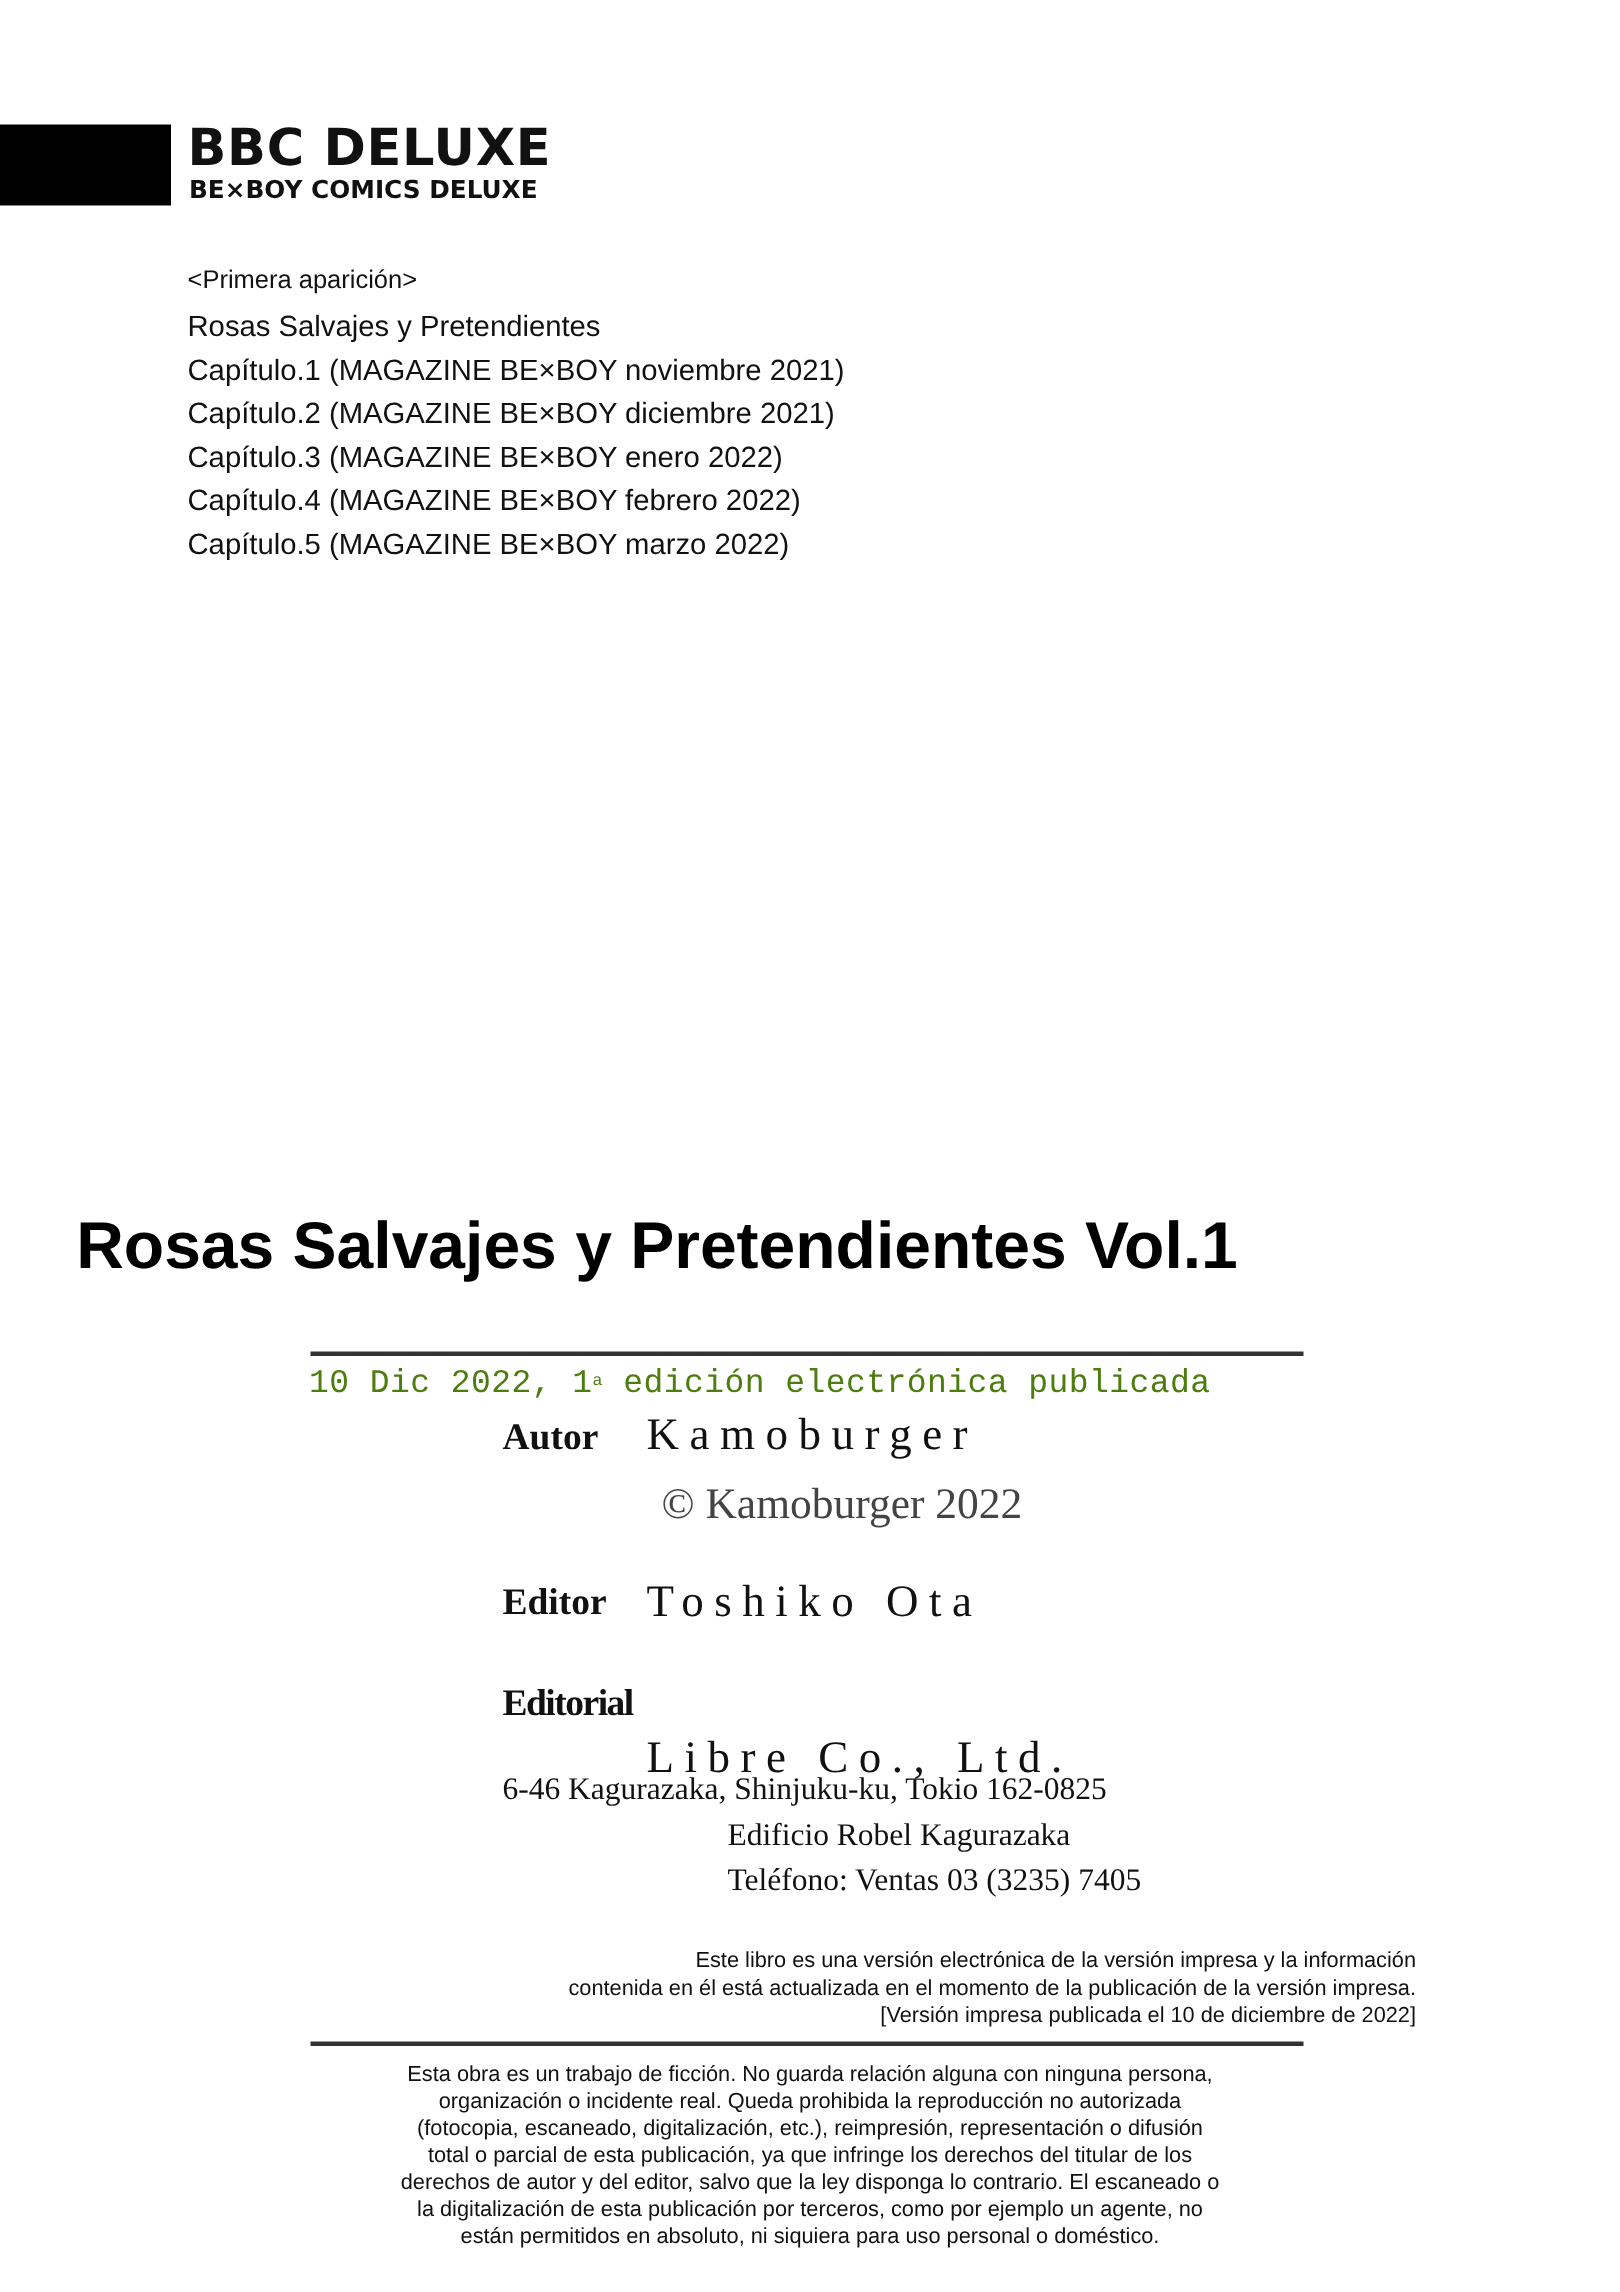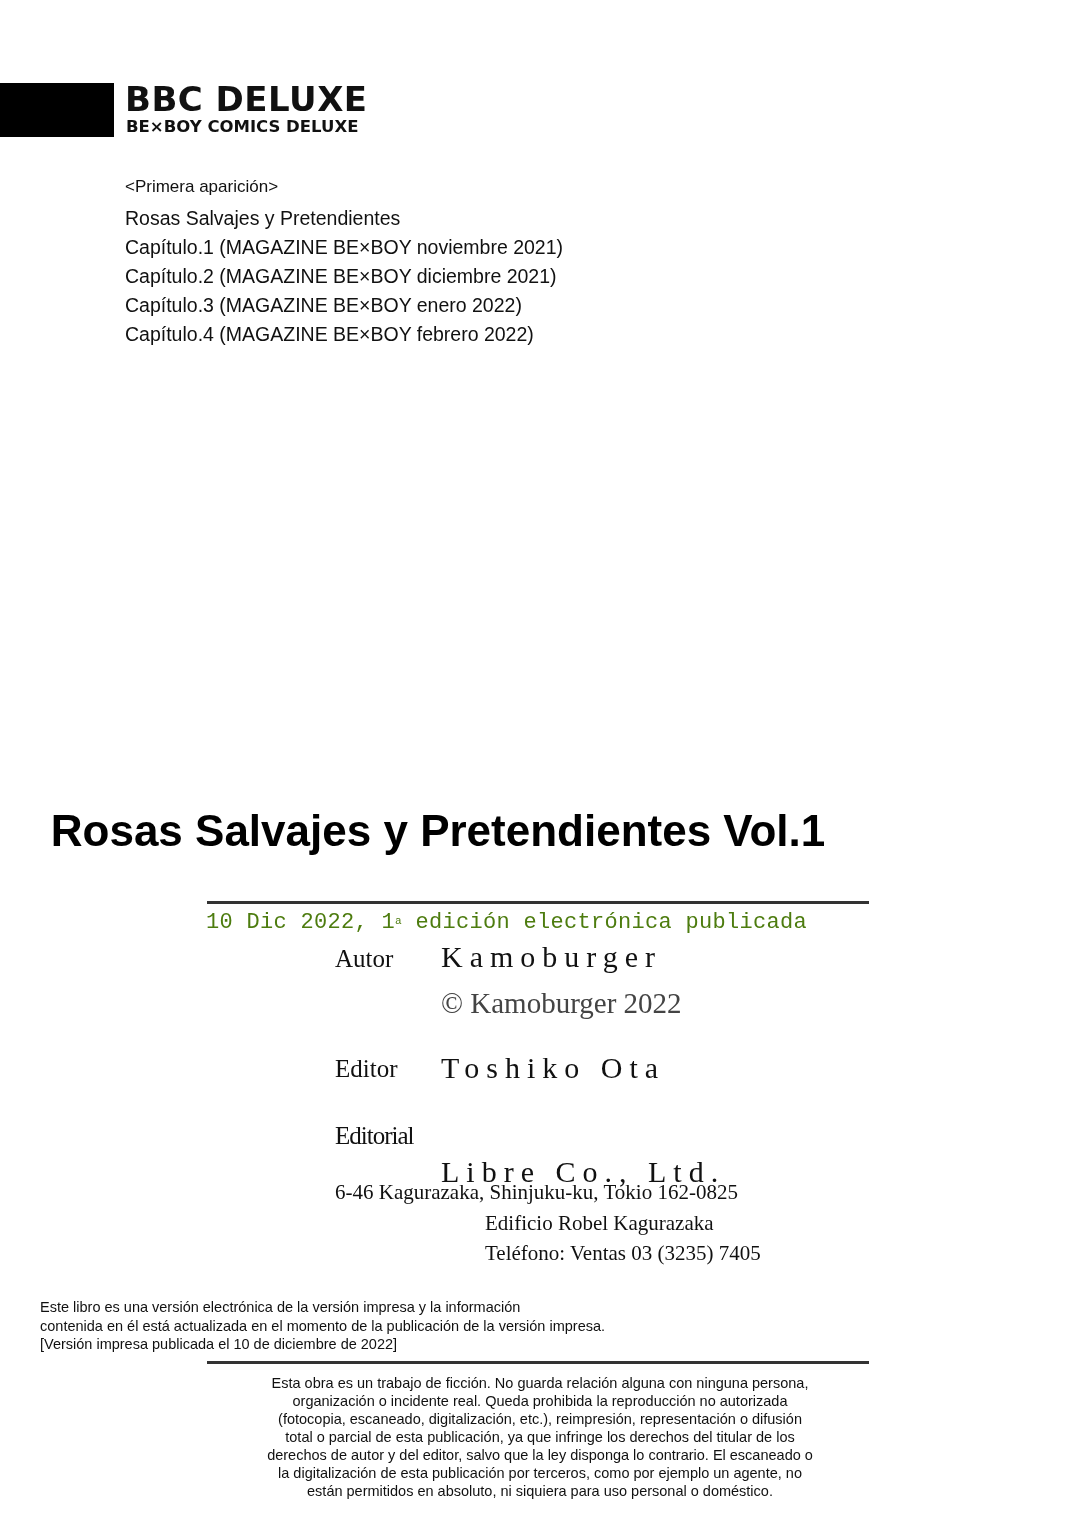--- a/index.html
+++ b/index.html
@@ -12,44 +12,45 @@
   .first-app { position:absolute; left:125px; top:176px; font-family:"Liberation Sans", sans-serif; font-size:19.5px; line-height:29px; color:#111; }
   .first-app .heading { font-size:17px; line-height:22px; margin-bottom:6px; }
 
   .title { position:absolute; left:0; width:876px; top:804px; text-align:center; font-family:"Liberation Sans", sans-serif; font-weight:bold; font-size:44px; line-height:54px; color:#000; }
   .edition { position:absolute; left:206px; top:909px; font-family:Liberation Mono, monospace; font-size:22px; line-height:28px; letter-spacing:0.3px; color:#4d7c0f; }
   .edition sup { font-size:11px; vertical-align:top; position:relative; top:-2px; }
   .rule { position:absolute; left:207px; width:662px; height:3px; background:#333; }
   .rule1 { top:901px; }
   .rule2 { top:1361px; }
 
-  .credit-label { position:absolute; left:335px; font-family:"Liberation Serif", serif; font-size:25px; color:#111; }
-  .credit-value { position:absolute; left:441px; font-family:"Liberation Serif", serif; font-size:30px; letter-spacing:7px; color:#111; }
+  .credit-label { position:absolute; left:335px; font-family:"Liberation Serif", serif; font-size:25px; color:#111;font-weight:bold; }
+  .credit-value { position:absolute; left:431px; font-family:"Liberation Serif", serif; font-size:30px; letter-spacing:7px; color:#111; }
   .copy { position:absolute; left:441px; top:987px; font-family:"Liberation Serif", serif; font-size:29px; color:#444; }
   .address { position:absolute; left:335px; top:1177px; font-family:"Liberation Serif", serif; font-size:21px; line-height:30.5px; color:#111; }
   .address .indent { padding-left:150px; }
 
-  .notice { position:absolute; left:0; width:944px; top:1298px; text-align:left; font-family:"Liberation Sans", sans-serif; font-size:14.5px; line-height:18.5px; color:#111;padding-left:40px; }
+  .notice { position:absolute; left:0; width:944px; top:1298px; text-align:right; font-family:"Liberation Sans", sans-serif; font-size:14.5px; line-height:18.5px; color:#111; }
   .legal { position:absolute; left:0; width:1080px; top:1374px; text-align:center; font-family:Liberation Sans, sans-serif; font-size:14.5px; line-height:18px; color:#111; }
   .line { display:block; }
 </style>
 </head>
 <body>
 
 <div class="logo-bar"></div>
 <div class="logo-main">BBC DELUXE</div>
 <div class="logo-sub">BE×BOY COMICS DELUXE</div>
 
 <div class="first-app">
   <div class="heading">&lt;Primera aparición&gt;</div>
   <div class="line">Rosas Salvajes y Pretendientes</div>
   <div class="line">Capítulo.1 (MAGAZINE BE×BOY noviembre 2021)</div>
   <div class="line">Capítulo.2 (MAGAZINE BE×BOY diciembre 2021)</div>
   <div class="line">Capítulo.3 (MAGAZINE BE×BOY enero 2022)</div>
   <div class="line">Capítulo.4 (MAGAZINE BE×BOY febrero 2022)</div>
+  <div class="line">Capítulo.5 (MAGAZINE BE×BOY marzo 2022)</div>
 </div>
 
 <div class="title">Rosas Salvajes y Pretendientes Vol.1</div>
 <div class="edition"><span>10 Dic 2022, 1</span><sup>a</sup><span> edición electrónica publicada</span></div>
 <div class="rule rule1"></div>
 
 <div class="credit-label" style="top:945px;">Autor</div>
 <div class="credit-value" style="top:940px;">Kamoburger</div>
 <div class="copy">© Kamoburger 2022</div>
 

